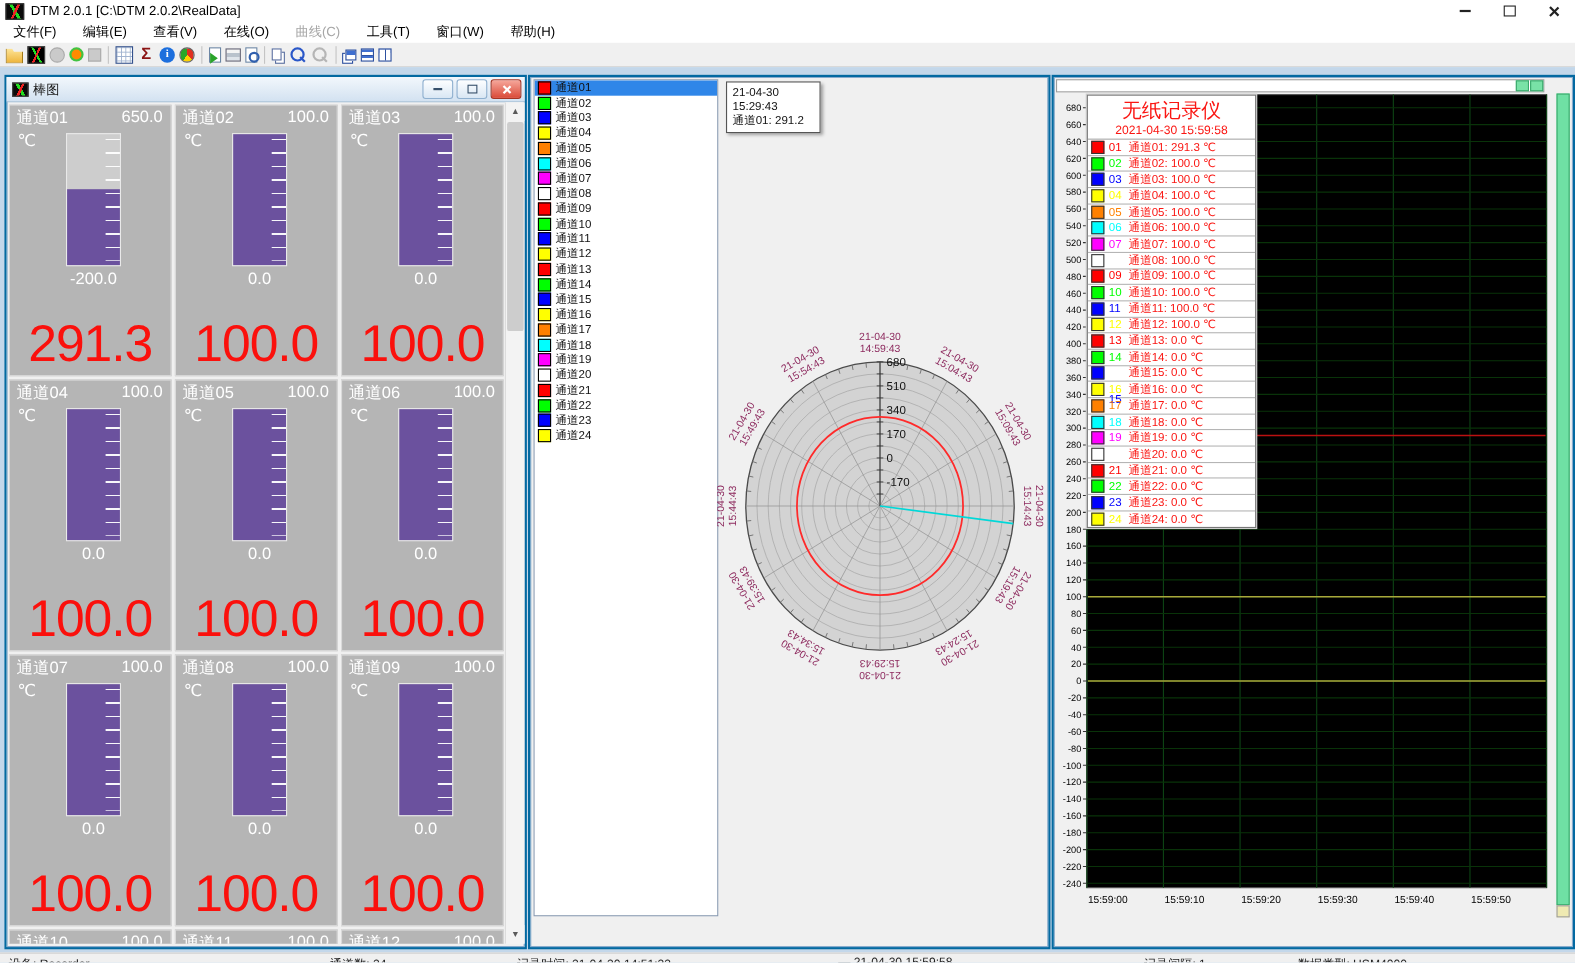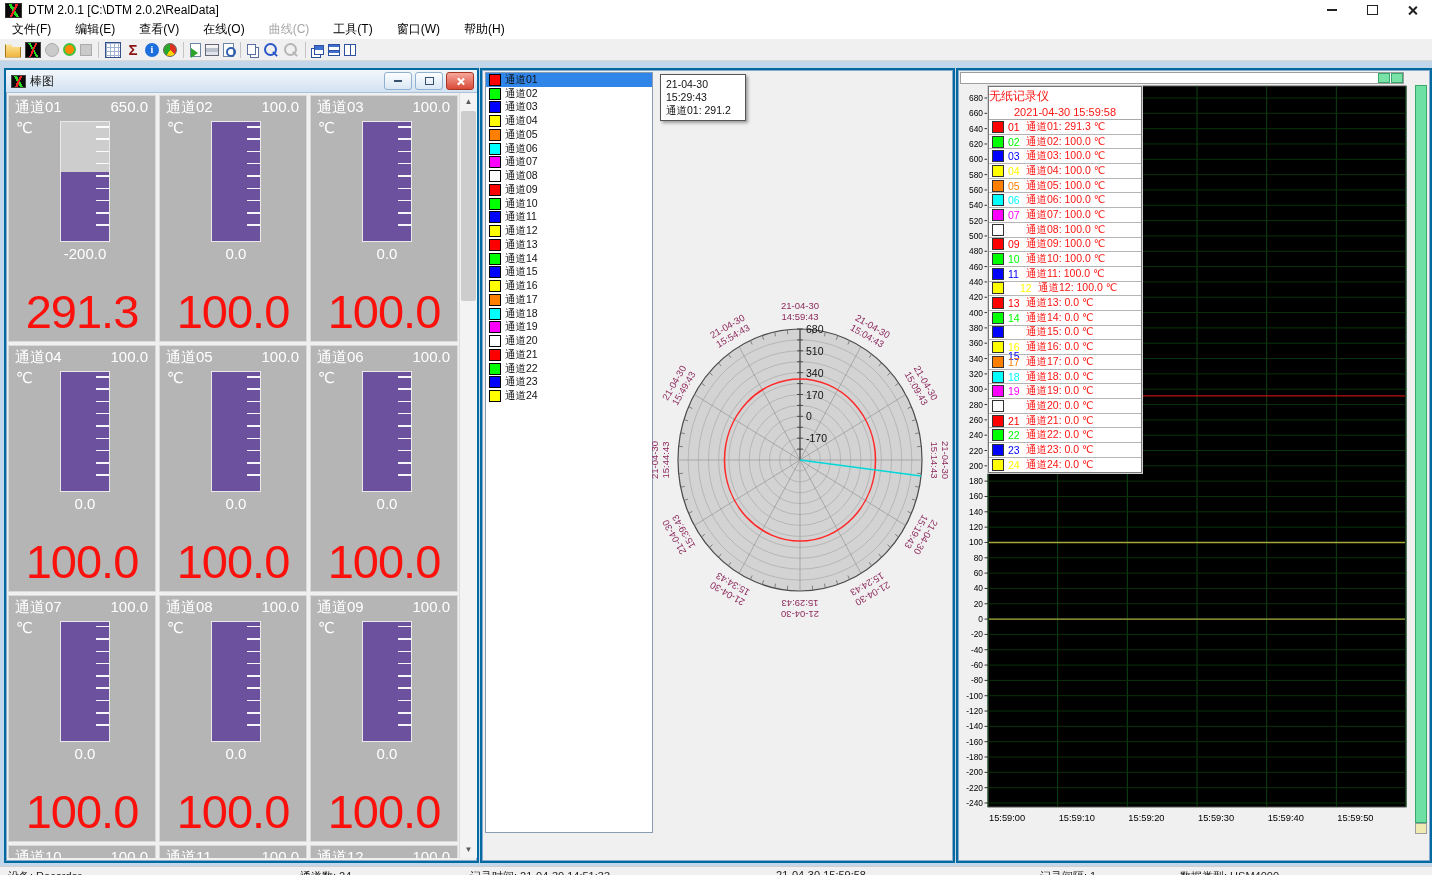--- a/index.html
+++ b/index.html
@@ -105,21 +105,21 @@
   #win-trend{left:956px;width:472px;height:791px}
   #win-trend .cw-body{height:765px}
   .hscroll{position:absolute;left:2px;top:2px;width:444px;height:12px;background:#fff;border:1px solid #9e9e9e;box-sizing:border-box}
   .hscroll .grn{position:absolute;top:0;width:12px;height:10px;background:#79e2a7;border:1px solid #3aa86c;box-sizing:border-box}
   .hscroll .g1{right:13px}.hscroll .g2{right:0}
   .tr-vscroll{position:absolute;right:3px;top:15px;width:12px;height:738px;background:#6fe0a4;border:1px solid #3aa86c;box-sizing:border-box}
   .tr-ybtn{position:absolute;right:3px;top:753px;width:12px;height:11px;background:#efeab2;border:1px solid #9e9e9e;box-sizing:border-box}
   #trend-svg{position:absolute;left:0;top:14px}
   .legend{position:absolute;left:30px;top:16px;width:152px;background:#fff;border:1px solid #777;
           box-shadow:0 0 0 1px #cfcfcf;z-index:4;font-size:10.5px}
-  .lg-title{text-align:left;color:#fa1612;font-size:12px;padding:1px 0}
+  .lg-title{text-align:center;color:#fa1612;font-size:18px;padding:1px 0}
   .lg-time{text-align:center;color:#fa1612;font-size:11px;padding:0 0 1px;border-bottom:1px solid #a9a9a9}
   .lg-row{height:13.7px;display:flex;align-items:center;border-bottom:1px solid #b5b5b5;padding-left:3px}
   .lg-row:last-child{border-bottom:none}
   .lg-sw{width:10px;height:10px;border:1px solid #333;margin-right:4px;flex:0 0 auto}
   .lg-num{width:18px;font-weight:normal;font-size:10.5px}
   .lg-text{color:#fa1612;font-size:10.5px;white-space:nowrap}
   
   .status{position:absolute;left:0;top:866px;width:100%;height:14px;background:#f0f0f0;border-top:1px solid #cfcfcf;overflow:hidden}
   .status span{position:absolute;top:2px;font-size:11px;color:#222;white-space:nowrap}
   .status span:nth-of-type(1){left:8px}.status span:nth-of-type(2){left:300px}
@@ -901,21 +901,21 @@
               </div>
 
               <div class="lg-row">
                 <span class="lg-sw" style="background: rgb(0, 0, 255);"></span>
                 <span class="lg-num" style="color: rgb(0, 0, 255);">11</span>
                 <span class="lg-text">通道11: 100.0 ℃</span>
               </div>
 
               <div class="lg-row">
                 <span class="lg-sw" style="background: rgb(255, 255, 0);"></span>
-                <span class="lg-num" style="color: rgb(255, 255, 0); margin-left: 12px;">12</span>
+                <span class="lg-num" style="color: rgb(255, 255, 0);">12</span>
                 <span class="lg-text">通道12: 100.0 ℃</span>
               </div>
 
               <div class="lg-row">
                 <span class="lg-sw" style="background: rgb(255, 0, 0);"></span>
                 <span class="lg-num" style="color: rgb(255, 0, 0);">13</span>
                 <span class="lg-text">通道13: 0.0 ℃</span>
               </div>
 
               <div class="lg-row">

